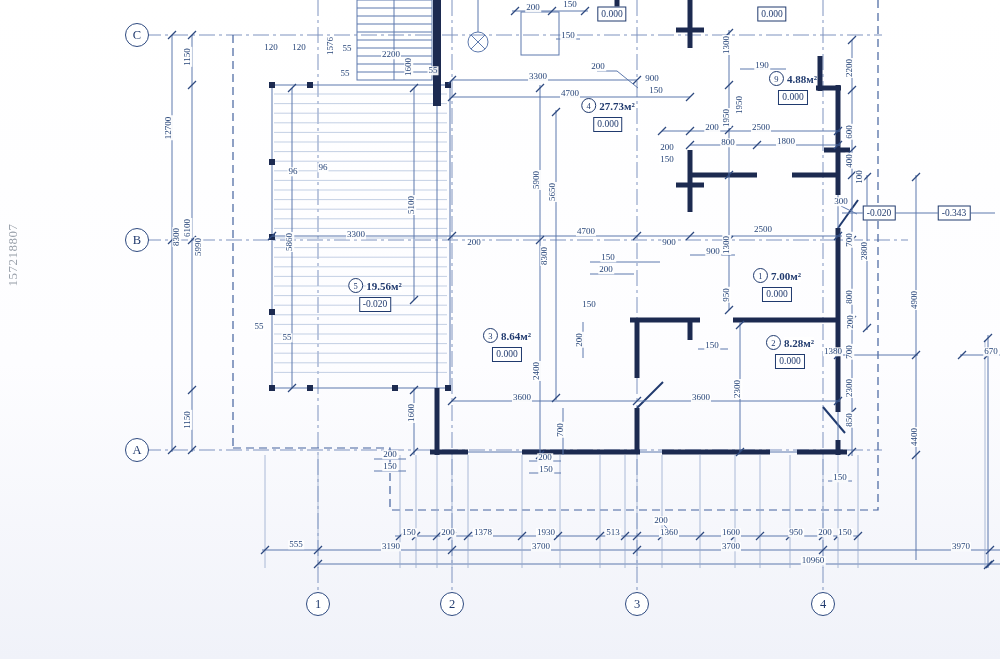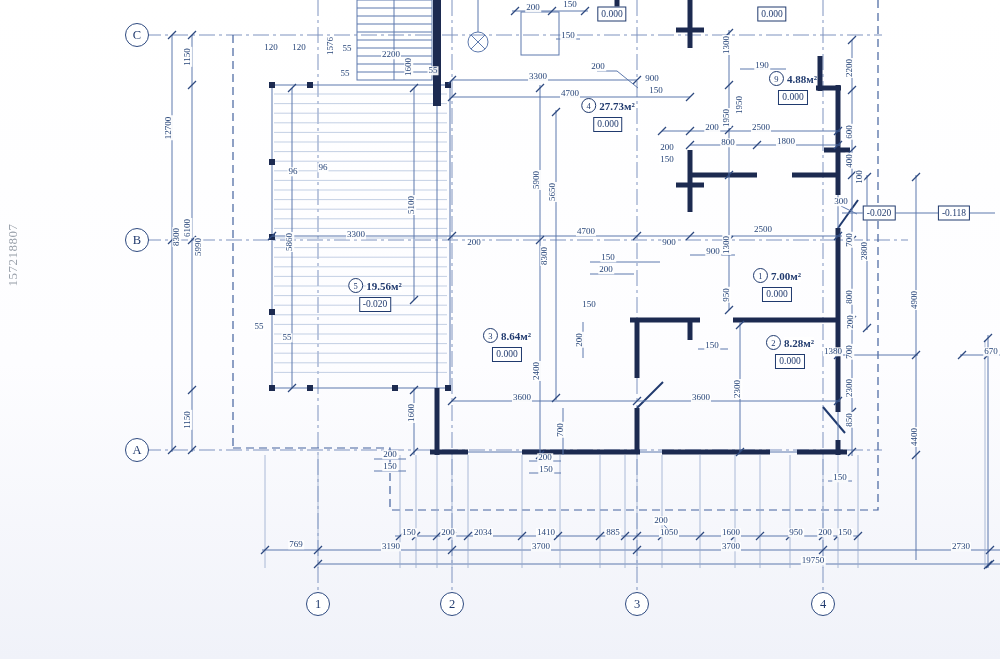--- a/index.html
+++ b/index.html
@@ -376,37 +376,37 @@
       <span class="dim" style="left: 712px; top: 346px;">150</span>
       <span class="dim" style="left: 833px; top: 352px;">1380</span>
       <span class="dim" style="left: 991px; top: 352px;">670</span>
       <span class="dim" style="left: 522px; top: 398px;">3600</span>
       <span class="dim" style="left: 701px; top: 398px;">3600</span>
       <span class="dim" style="left: 390px; top: 455px;">200</span>
       <span class="dim" style="left: 390px; top: 467px;">150</span>
       <span class="dim" style="left: 545px; top: 458px;">200</span>
       <span class="dim" style="left: 546px; top: 470px;">150</span>
       <span class="dim" style="left: 840px; top: 478px;">150</span>
-      <span class="dim" style="left: 296px; top: 545px;">769</span>
+      <span class="dim" style="left: 296px; top: 545px;">555</span>
       <span class="dim" style="left: 409px; top: 533px;">150</span>
       <span class="dim" style="left: 448px; top: 533px;">200</span>
-      <span class="dim" style="left: 483px; top: 533px;">2034</span>
-      <span class="dim" style="left: 546px; top: 533px;">1410</span>
-      <span class="dim" style="left: 613px; top: 533px;">885</span>
+      <span class="dim" style="left: 483px; top: 533px;">1378</span>
+      <span class="dim" style="left: 546px; top: 533px;">1930</span>
+      <span class="dim" style="left: 613px; top: 533px;">513</span>
       <span class="dim" style="left: 661px; top: 521px;">200</span>
-      <span class="dim" style="left: 669px; top: 533px;">1050</span>
+      <span class="dim" style="left: 669px; top: 533px;">1360</span>
       <span class="dim" style="left: 731px; top: 533px;">1600</span>
       <span class="dim" style="left: 796px; top: 533px;">950</span>
       <span class="dim" style="left: 825px; top: 533px;">200</span>
       <span class="dim" style="left: 845px; top: 533px;">150</span>
       <span class="dim" style="left: 391px; top: 547px;">3190</span>
       <span class="dim" style="left: 541px; top: 547px;">3700</span>
       <span class="dim" style="left: 731px; top: 547px;">3700</span>
-      <span class="dim" style="left: 961px; top: 547px;">2730</span>
-      <span class="dim" style="left: 813px; top: 561px;">19750</span>
+      <span class="dim" style="left: 961px; top: 547px;">3970</span>
+      <span class="dim" style="left: 813px; top: 561px;">10960</span>
       <span class="dim v" style="left: 188px; top: 57px;">1150</span>
       <span class="dim v" style="left: 169px; top: 128px;">12700</span>
       <span class="dim v" style="left: 177px; top: 237px;">8300</span>
       <span class="dim v" style="left: 188px; top: 228px;">6100</span>
       <span class="dim v" style="left: 199px; top: 247px;">5990</span>
       <span class="dim v" style="left: 188px; top: 420px;">1150</span>
       <span class="dim v" style="left: 331px; top: 46px;">1576</span>
       <span class="dim v" style="left: 409px; top: 67px;">1600</span>
       <span class="dim v" style="left: 290px; top: 242px;">5860</span>
       <span class="dim v" style="left: 412px; top: 205px;">5100</span>
@@ -432,21 +432,21 @@
       <span class="dim v" style="left: 851px; top: 322px;">200</span>
       <span class="dim v" style="left: 850px; top: 352px;">700</span>
       <span class="dim v" style="left: 738px; top: 389px;">2300</span>
       <span class="dim v" style="left: 850px; top: 388px;">2300</span>
       <span class="dim v" style="left: 850px; top: 420px;">850</span>
       <span class="dim v" style="left: 915px; top: 300px;">4900</span>
       <span class="dim v" style="left: 915px; top: 437px;">4400</span>
       <span class="lvlbox lvl-abs" style="left: 612px; top: 14px;">0.000</span>
       <span class="lvlbox lvl-abs" style="left: 772px; top: 14px;">0.000</span>
       <span class="lvlbox lvl-abs" style="left: 879px; top: 213px;">-0.020</span>
-      <span class="lvlbox lvl-abs" style="left: 954px; top: 213px;">-0.118</span>
+      <span class="lvlbox lvl-abs" style="left: 954px; top: 213px;">-0.343</span>
       <div class="room" style="left: 608px; top: 115px;"><div class="l1">
           <span class="circ">4</span>
           <span class="area">27.73м²</span>
         </div><div class="lvlbox">0.000</div></div>
       <div class="room" style="left: 793px; top: 88px;"><div class="l1">
           <span class="circ">9</span>
           <span class="area">4.88м²</span>
         </div><div class="lvlbox">0.000</div></div>
       <div class="room" style="left: 375px; top: 295px;"><div class="l1">
           <span class="circ">5</span>

